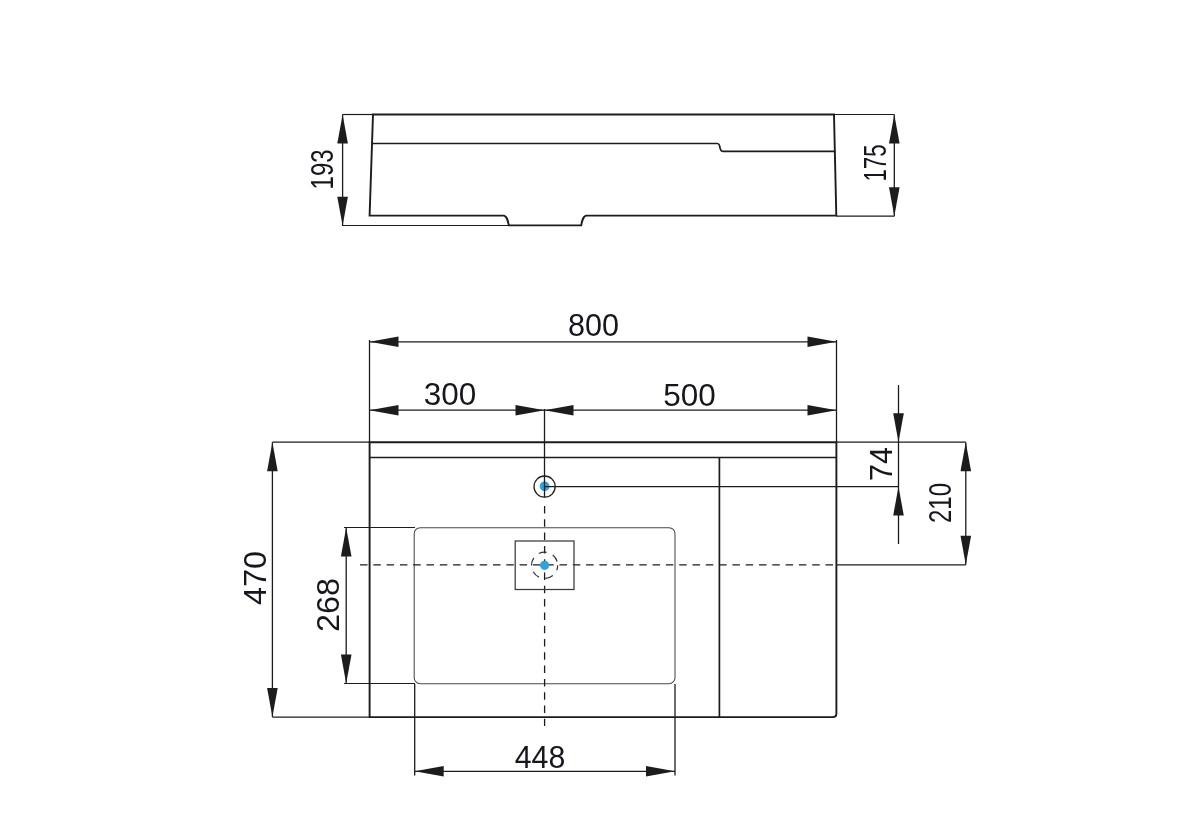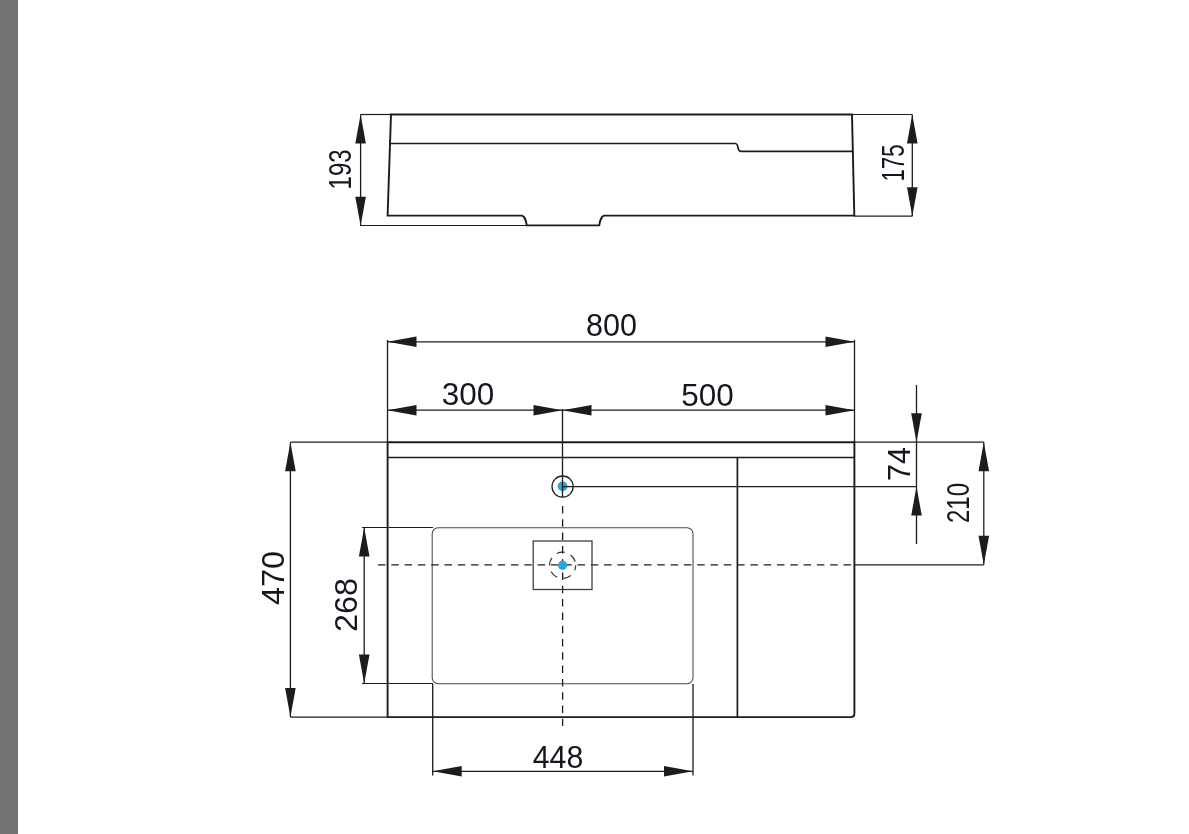--- a/index.html
+++ b/index.html
@@ -1,16 +1,16 @@
 <!DOCTYPE html>
 <html><head>
 <meta charset="utf-8">
 <style>
   html,body{margin:0;padding:0;background:#ffffff;}
-  .wrap{width:991px;height:834px;position:relative;background:#737373;padding-left:18px;}
+  .wrap{width:991px;height:834px;position:relative;background:#e5e5e5;}
   svg{display:block;}
   text{font-family:"Liberation Sans",sans-serif;fill:#16161f;}
 </style>
 </head>
 <body>
 <div class="wrap">
 <svg width="1189" height="834" viewBox="0 0 1189 834">
 
   <rect x="0" y="0" width="1189" height="834" fill="#ffffff"></rect>
 

